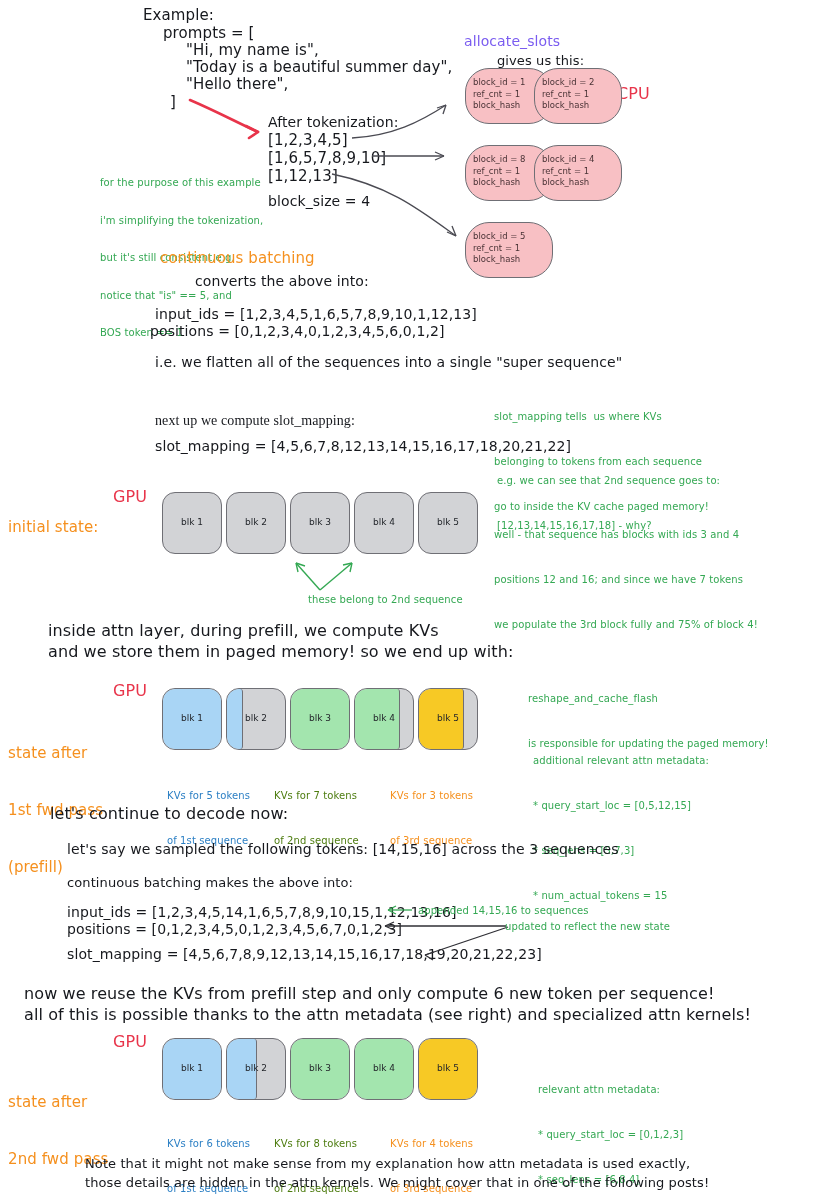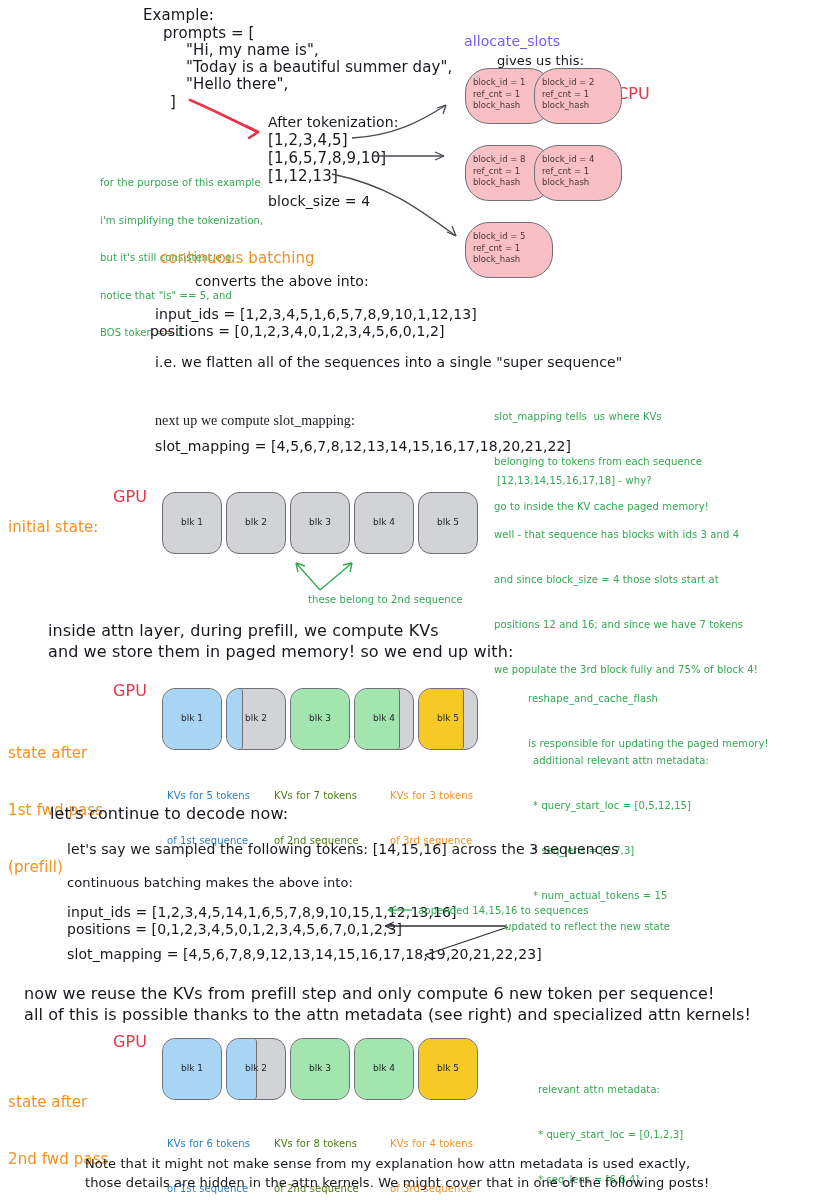--- a/index.html
+++ b/index.html
@@ -160,25 +160,25 @@
 
 <div class="abs hand black t14" style="left:155px; top:412px;font-family:Liberation Serif, serif;">next up we compute slot_mapping:</div>
 <div class="abs hand black t14" style="left:155px; top:437px;">slot_mapping = [4,5,6,7,8,12,13,14,15,16,17,18,20,21,22]</div>
 
 <div class="abs hand green t12" style="left:494px; top:379px;">
   <div>slot_mapping tells  us where KVs</div>
   <div>belonging to tokens from each sequence</div>
   <div>go to inside the KV cache paged memory!</div>
 </div>
 <div class="abs hand green t12" style="left:497px; top:443px;">
+  <div>e.g. we can see that 2nd sequence goes to:</div>
   <div>[12,13,14,15,16,17,18] - why?</div>
 </div>
 <div class="abs hand green t12" style="left:494px; top:497px;">
   <div>well - that sequence has blocks with ids 3 and 4</div>
-  <div>and since block_size = 4 those slots start at</div>
   <div>positions 12 and 16; and since we have 7 tokens</div>
   <div>we populate the 3rd block fully and 75% of block 4!</div>
 </div>
 
 <div class="abs hand red t16" style="left:113px; top:486px;">GPU</div>
 <div class="abs hand orange t15" style="left:8px; top:518px;">initial state:</div>
 
 <div class="blkrow" style="left:162px; top:492px; width:318px;">
   <div class="gblk" style="left:0px;">
     <div class="lbl">blk 1</div>

